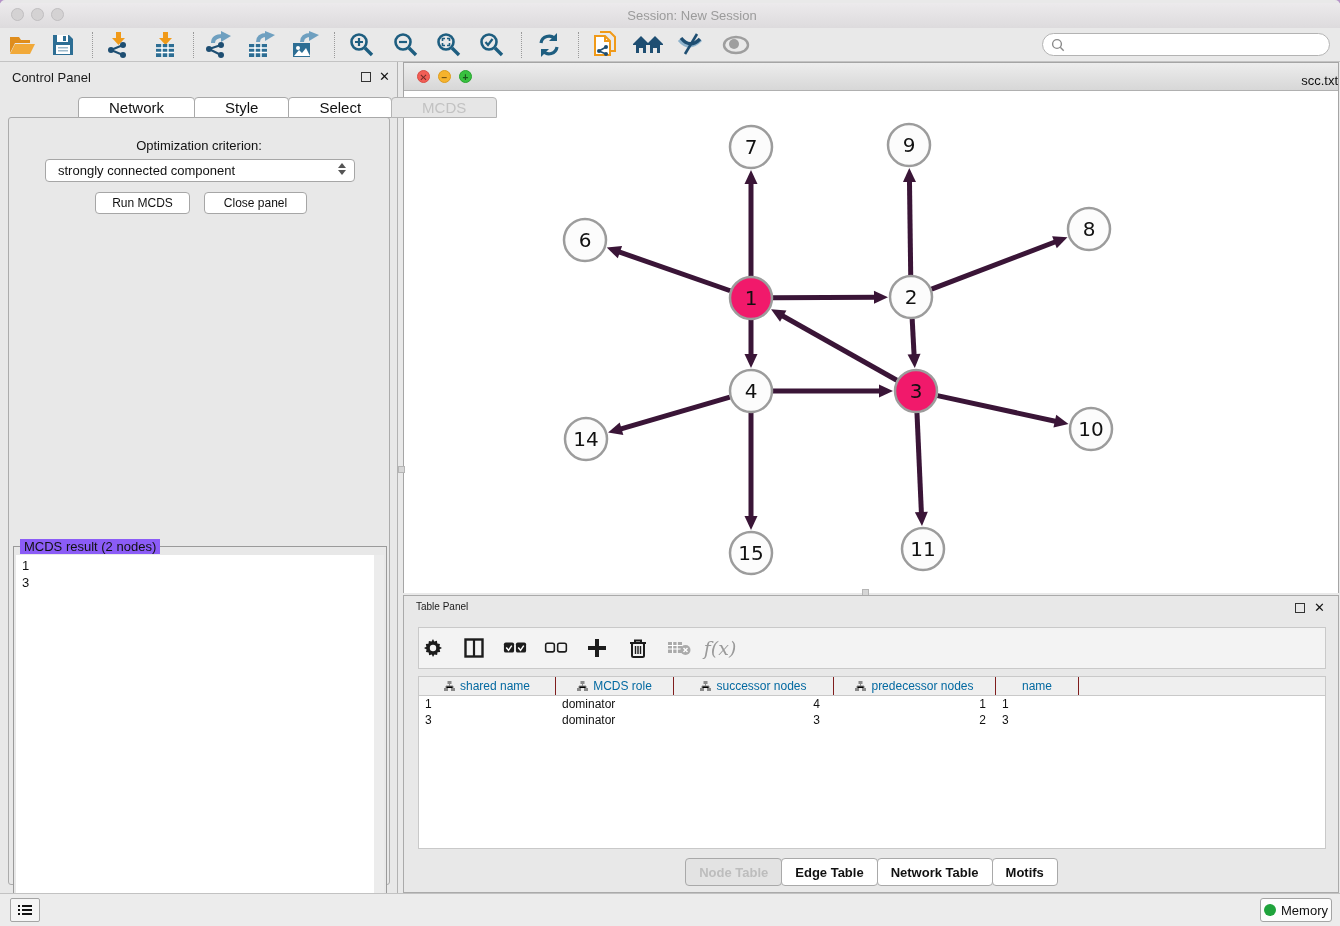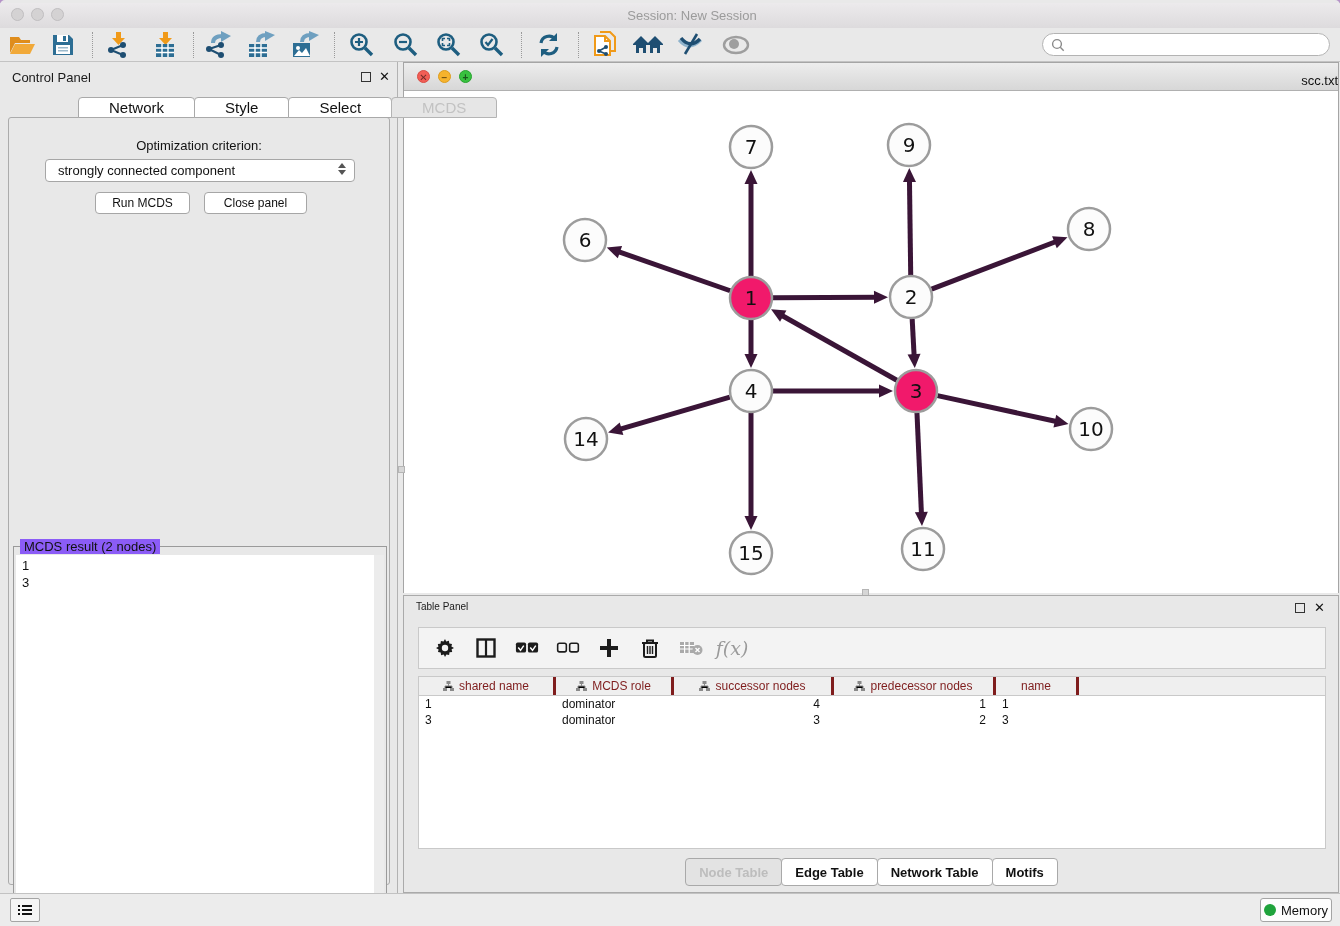--- a/index.html
+++ b/index.html
@@ -80,28 +80,28 @@
   .net-canvas { position:absolute; top:28px; left:0; width:934px; height:502px; background:#fff; }
 
   .knob { position:absolute; width:7px; height:7px; background:#d6d6d6; border:1px solid #b5b5b5; }
 
   
   .table-panel { position:absolute; top:595px; left:403px; width:936px; height:298px;
                  background:#e8e8e8; border:1px solid #aaa; }
   .tp-head { position:absolute; top:5px; left:12px; font-size:10px; color:#1a1a1a; }
   .tp-toolbar { position:absolute; top:31px; left:14px; width:908px; height:42px;
                 background:#f3f3f3; border:1px solid #c9c9c9; display:flex; align-items:center;
-                gap:17px; padding-left:14px; }
+                gap:17px; padding-left:2px; }
   .tp-toolbar .ticn { width:24px; height:24px; display:flex; align-items:center; justify-content:center; }
 
   .tp-table { position:absolute; top:80px; left:14px; width:908px; height:173px; background:#fff;
               border:1px solid #c9c9c9; font-size:12px; }
   .thead { display:flex; height:19px; background:#efefef; border-bottom:1px solid #c9c9c9; }
-  .th { display:flex; align-items:center; justify-content:center; gap:5px; border-right:3px solid #7f1d1d;
-        color:#7f1d1d; }
+  .th { display:flex; align-items:center; justify-content:center; gap:5px; border-right:1px solid #7f1d1d;
+        color:#0369a1; }
   .trow { display:flex; height:16px; }
   .td { padding:0 6px; color:#111; display:flex; align-items:center; }
   .num-r { justify-content:flex-end; }
 
   .tp-tabs { position:absolute; bottom:6px; left:0; width:100%; display:flex; justify-content:center; }
   .btab { height:28px; padding:0 13px; background:#fff; border:1px solid #a9a9a9; border-radius:4px;
           font-size:13px; font-weight:bold; color:#111; display:flex; align-items:center; margin-right:-1px; }
   .btab.active { background:#e3e3e3; color:#bdbdbd; }
 
   

